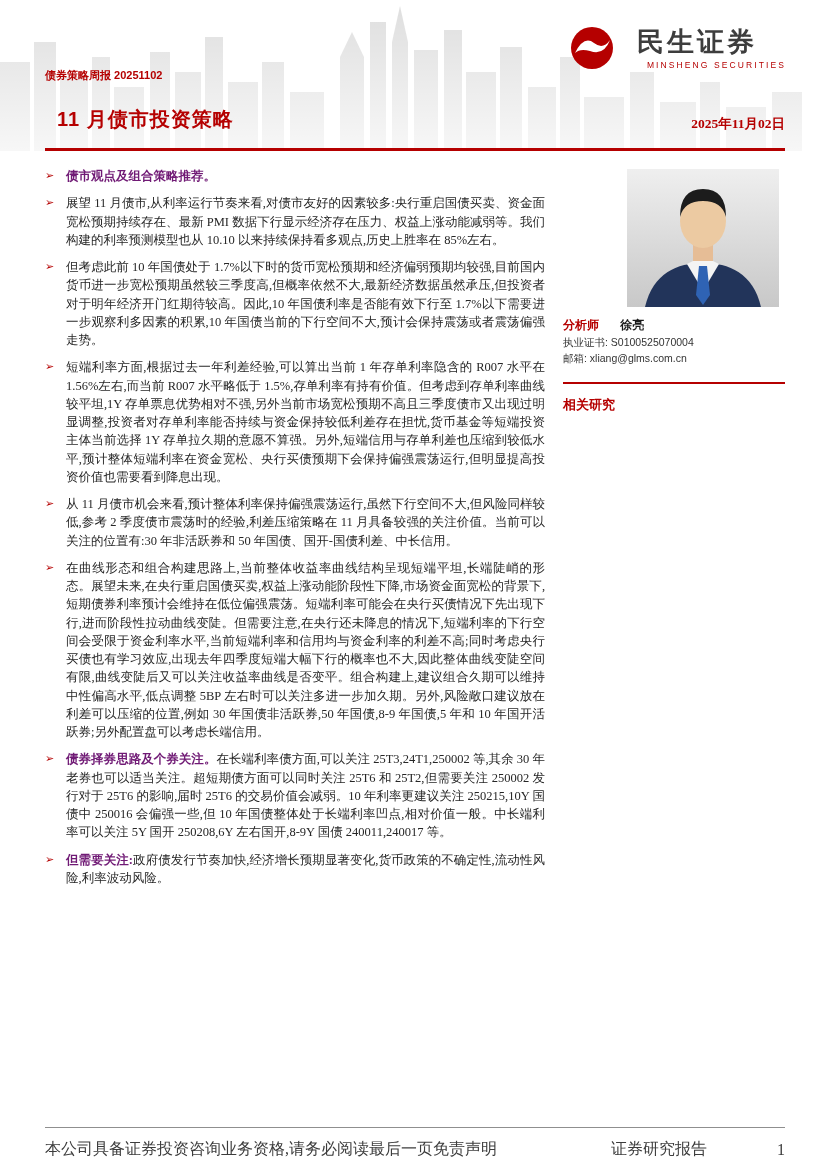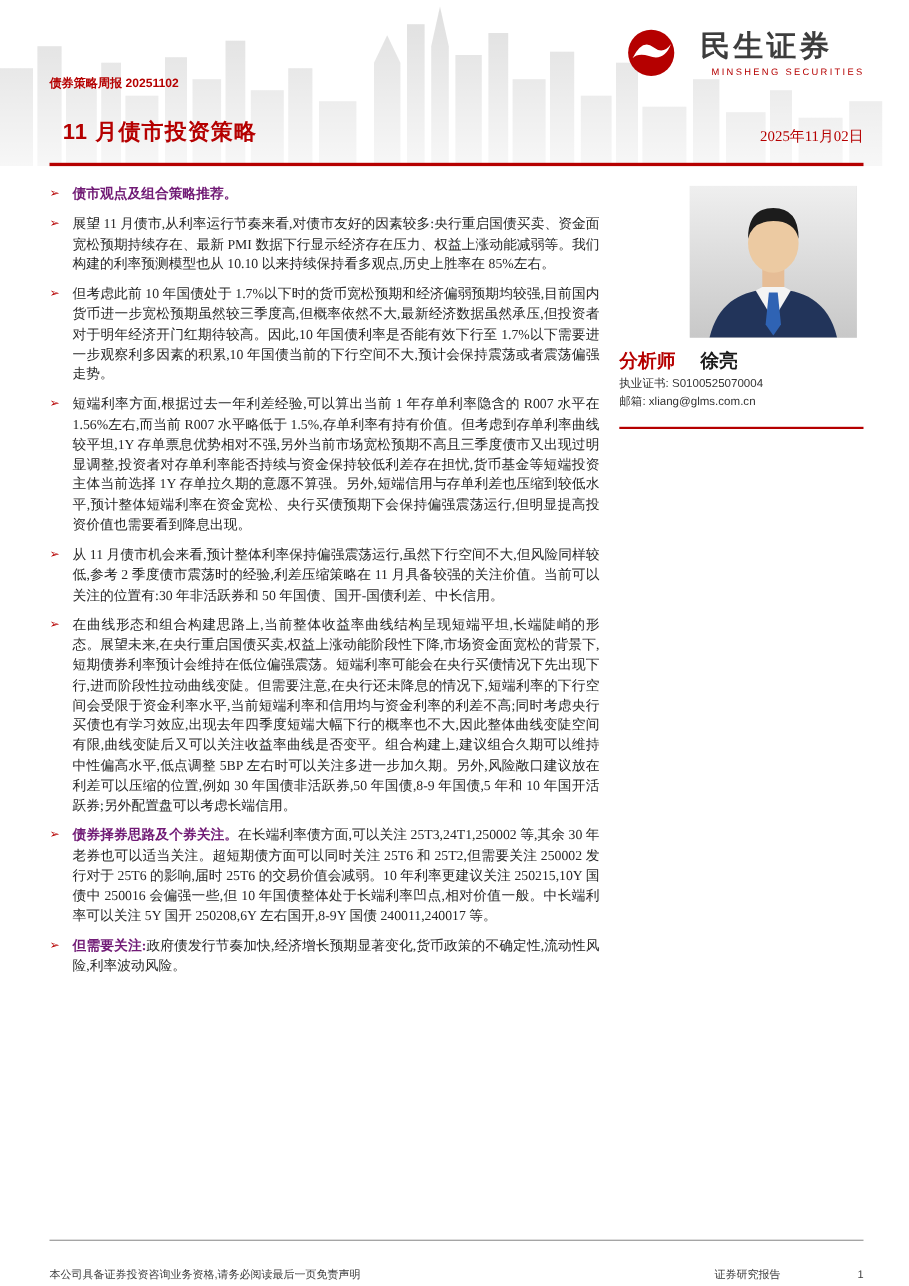--- a/index.html
+++ b/index.html
@@ -34,21 +34,21 @@
     font-size:11px; font-weight:bold; color:#b50000;
   }
   .title-row {
     position:absolute; left:45px; right:41px; top:106px; z-index:2;
     display:flex; justify-content:space-between; align-items:flex-end;margin-left:12px;
   }
   .page-title {
     font-family:"Liberation Sans","DejaVu Sans",sans-serif;
     font-size:20px; font-weight:bold; color:#b50000; letter-spacing:1px;
   }
-  .report-date { font-size:13.5px; font-weight:normal; color:#b50000; }
+  .report-date { font-size:13.5px; font-weight:bold; color:#b50000; }
   .red-rule {
     position:absolute; left:45px; right:41px; bottom:0; z-index:2;
     height:3px; background:#b50000;
   }
   
   .main { display:flex; padding:16px 41px 0 45px; gap:18px; }
   .content-col { width:500px; flex:0 0 500px; }
   .para { display:flex; margin-bottom:9px; }
   .bullet {
     flex:0 0 21px; width:21px; color:#b50000; font-size:11px;
@@ -56,38 +56,38 @@
   }
   .para p { flex:1; font-size:12.5px; line-height:1.46; text-align:justify; color:#262626; }
   .lead { color:#701a75; font-weight:bold; }
   
   .sidebar { flex:1; min-width:0; font-family:"Liberation Sans","DejaVu Sans",sans-serif; }
   .photo {
     width:152px; height:138px; margin:2px 6px 10px auto; display:block;
     background:linear-gradient(#ececec,#cfcfcf); overflow:hidden;
   }
   .photo svg { width:100%; height:100%; display:block; }
-  .analyst-row { font-size:17px; margin-top:6px; }
+  .analyst-row { font-size:12px; margin-top:6px; }
   .analyst-label { color:#b50000; font-weight:bold; margin-right:18px; }
   .analyst-name { color:#1a1a1a; font-weight:bold; }
   .cred { font-size:10.5px; color:#333; margin-top:2px; }
   .sidebar-rule { height:2px; background:#b50000; margin:16px 0 12px 0; }
   .related-title { font-size:13px; font-weight:bold; color:#b50000; margin-bottom:10px; }
   .related-list { list-style:none; }
   .related-list li {
     font-size:11px; line-height:1.5; color:#2e2e2e; margin-bottom:9px;
   }
   
   .footer { position:absolute; left:0; right:0; bottom:0; height:42px; }
   .footer-rule { position:absolute; top:0; left:45px; right:41px; border-top:1px solid #8f8f8f; }
   .footer-inner {
-    position:absolute; top:25px; left:45px; right:41px;
+    position:absolute; top:12px; left:45px; right:41px;
     display:flex; justify-content:space-between;
-    font-size:10px; color:#3c3c3c;
-    font-family:Liberation Sans, sans-serif;
+    font-size:16px; color:#3c3c3c;
+    font-family:Liberation Serif, serif;
   }
   .footer-right { display:flex; gap:70px; align-items:center; }
 </style>
 </head>
 <body>
 
 <div class="page">
 
   <div class="header">
     <div class="skyline">
@@ -216,20 +216,21 @@
         <span>执业证书:</span>
         <span>S0100525070004</span>
       </div>
       <div class="cred">
         <span>邮箱:</span>
         <span>xliang@glms.com.cn</span>
       </div>
 
       <div class="sidebar-rule"></div>
 
+      <div class="related-title">相关研究</div>
     </div>
   </div>
 
   <div class="footer">
     <div class="footer-rule"></div>
     <div class="footer-inner">
       <span>本公司具备证券投资咨询业务资格,请务必阅读最后一页免责声明</span>
       <span class="footer-right">
         <span>证券研究报告</span>
         <span>1</span>

